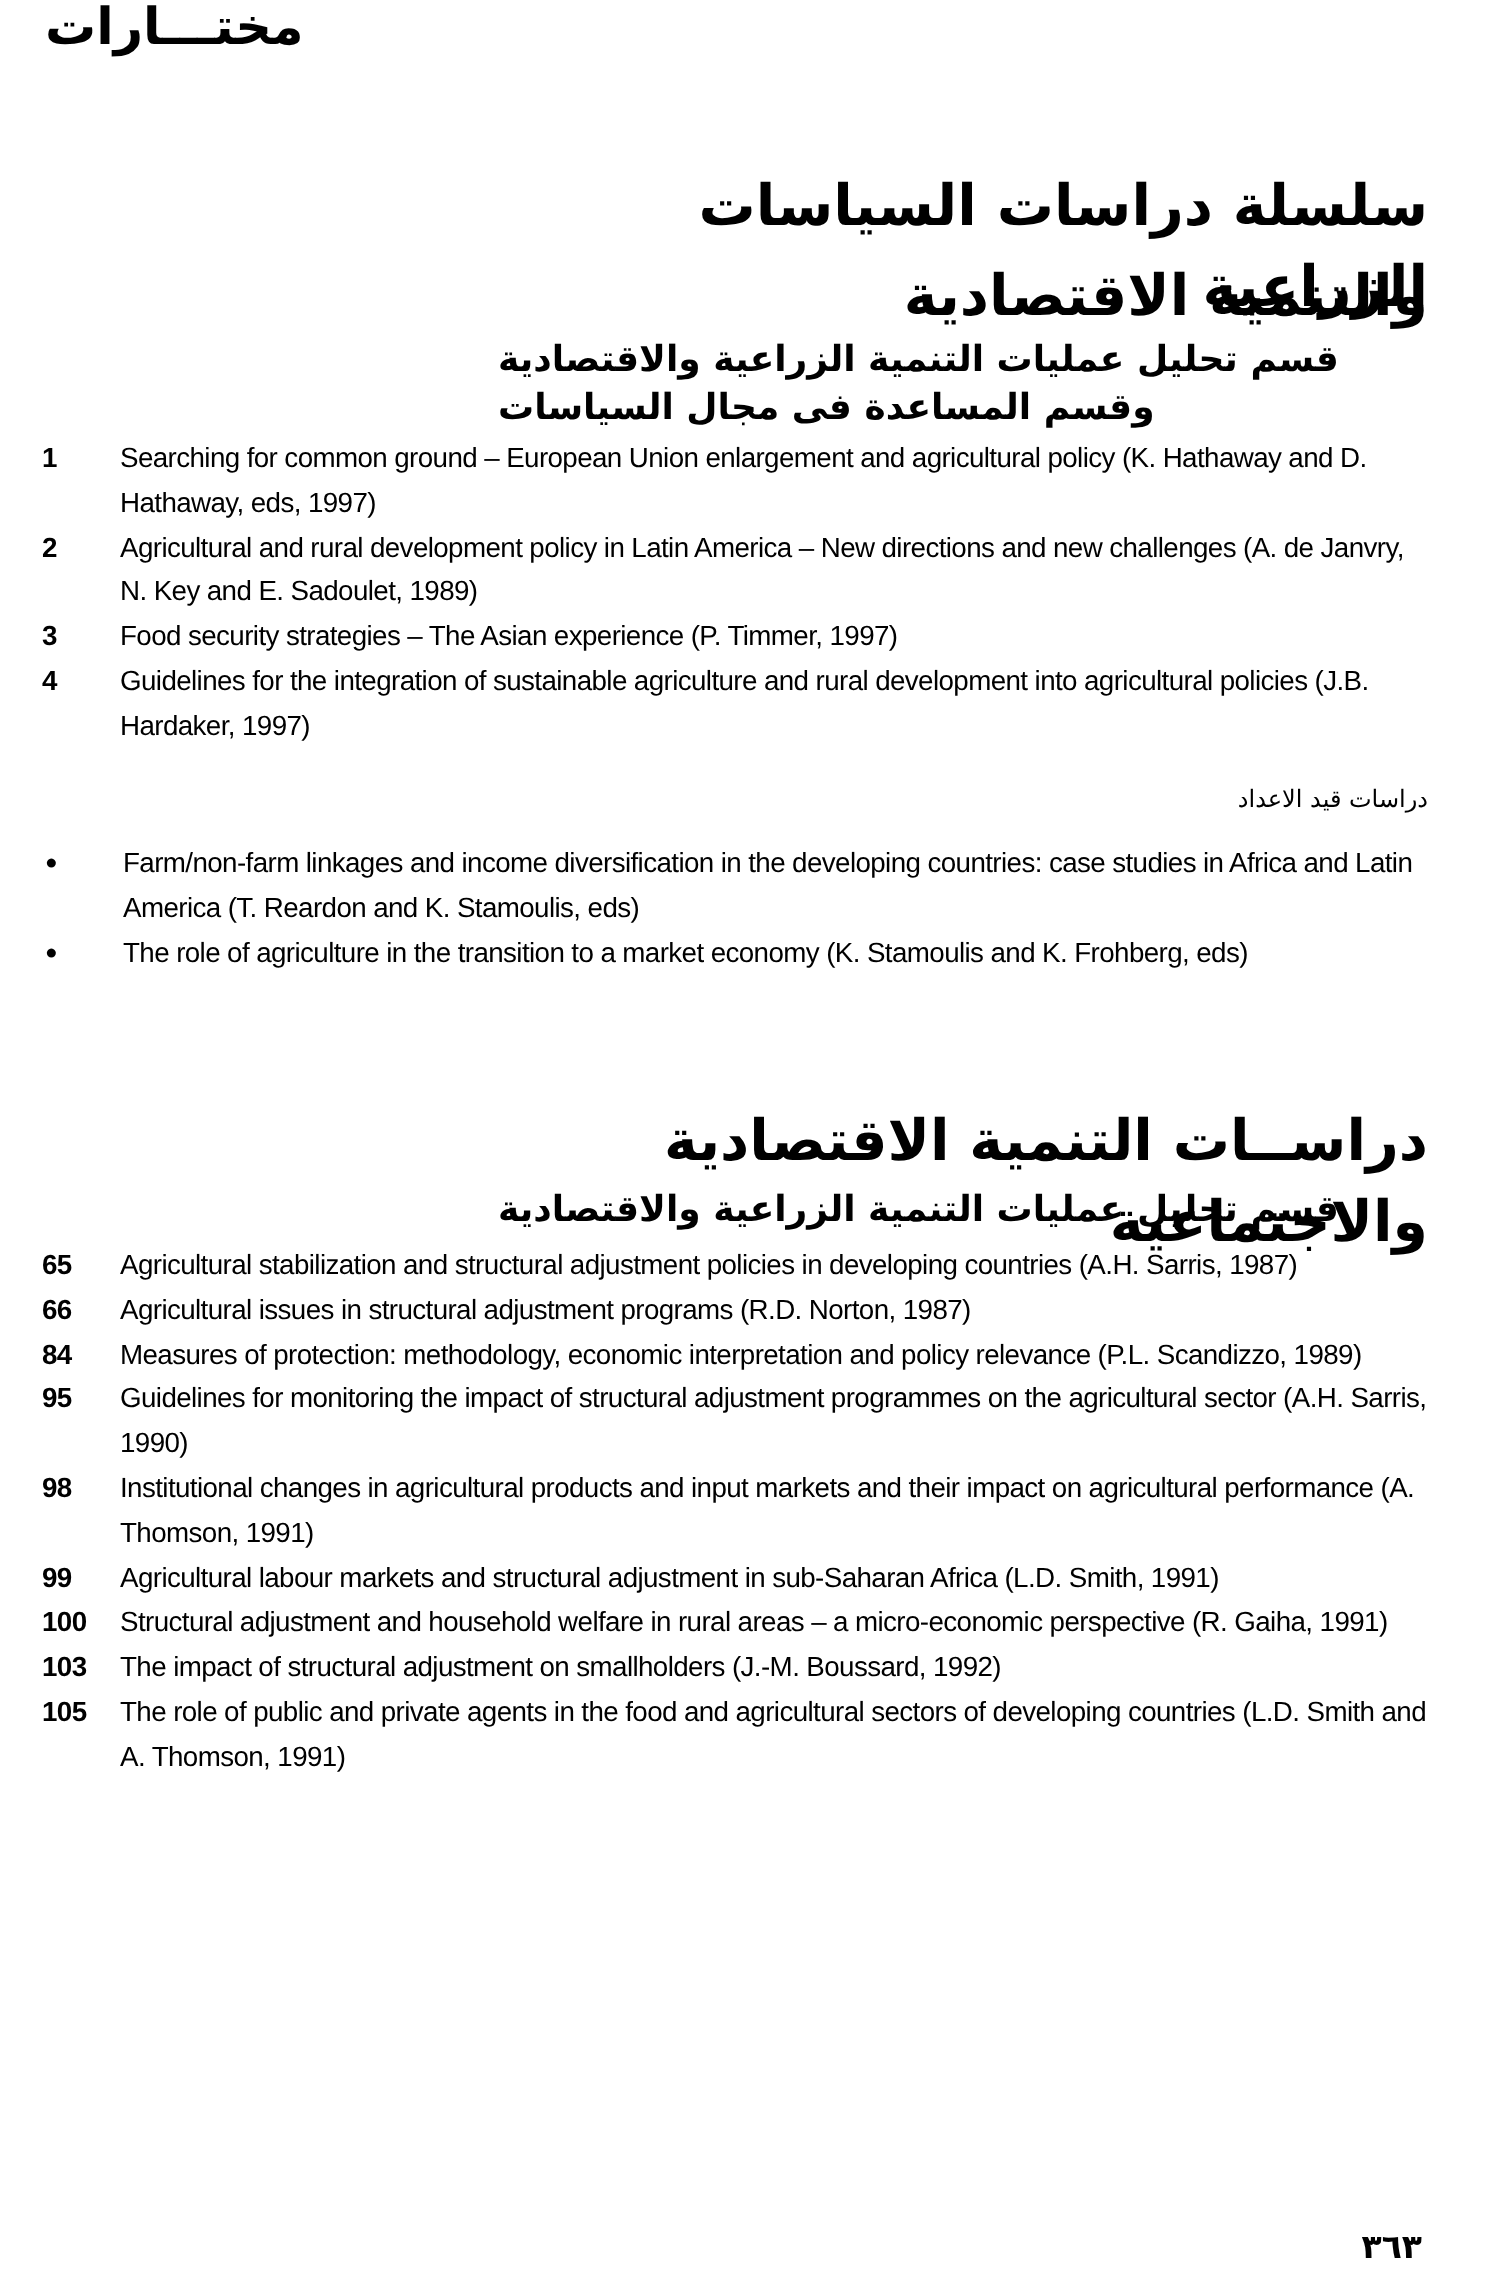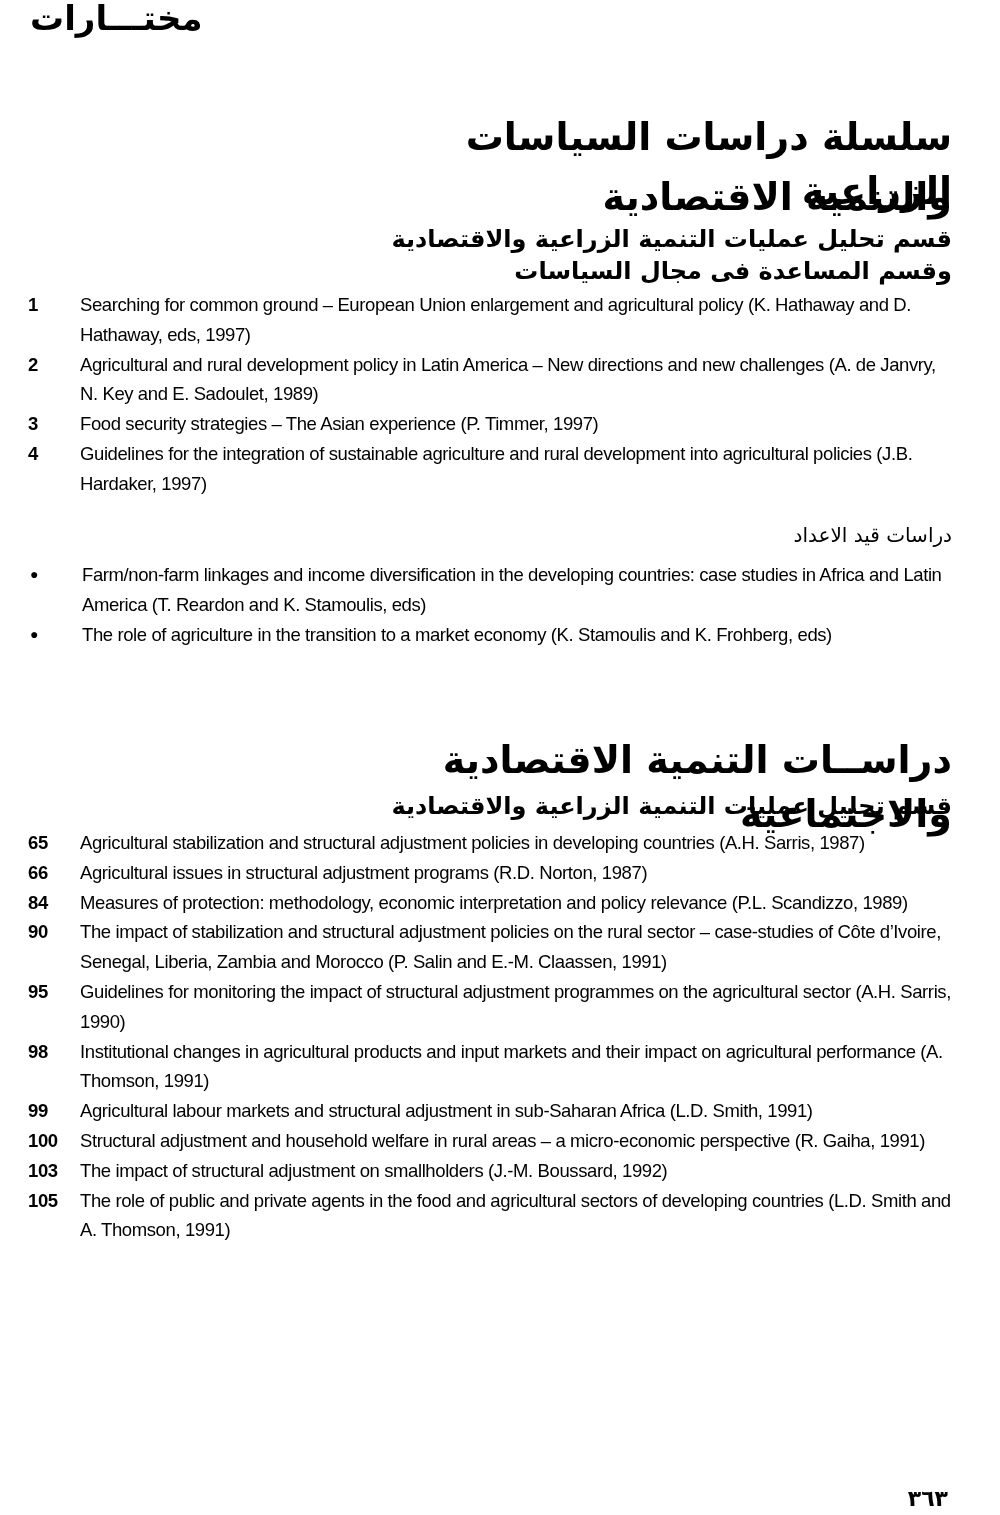--- a/index.html
+++ b/index.html
@@ -10,33 +10,33 @@
   .page-header {
     position: absolute; left: 30px; top: -2px; font-size: 34px; font-weight: bold;
     direction: rtl; letter-spacing: 1px;
   }
   .section-title {
     position: absolute; right: 48px; font-weight: bold; font-size: 38px;
     line-height: 54px; text-align: right; direction: rtl; width: 620px;
   }
   .section-sub {
     position: absolute; right: 48px; font-size: 24px; font-weight: bold;
-    line-height: 34px; text-align: right; direction: rtl; width: 620px;
+    line-height: 34px; text-align: left; direction: rtl; width: 620px;
   }
   .list {
     position: absolute; left: 28px; width: 930px;
     font-family: "Liberation Sans", sans-serif; font-size: 18.5px; line-height: 29.8px;
     letter-spacing: -0.4px;
   }
   .entry { display: flex; }
   .num { width: 52px; flex: 0 0 52px; font-weight: bold; }
   .bullet { width: 52px; flex: 0 0 52px; font-size: 14px; padding-left: 2px; }
   .txt { flex: 1; }
   .sub-label {
-    position: absolute; right: 48px; font-size: 20px; direction: rtl; text-align: right;
+    position: absolute; right: 48px; font-size: 16px; direction: rtl; text-align: right;
   }
   .page-number {
     position: absolute; right: 52px; top: 1486px; font-size: 22px; font-weight: bold;
     direction: rtl;
   }
 </style>
 </head>
 <body>
 
 <div class="page-header">مختـــارات</div>
@@ -88,24 +88,20 @@
   </div>
   <div class="entry">
     <span class="num">66</span>
     <span class="txt">Agricultural issues in structural adjustment programs (R.D. Norton, 1987)</span>
   </div>
   <div class="entry">
     <span class="num">84</span>
     <span class="txt">Measures of protection: methodology, economic interpretation and policy relevance (P.L. Scandizzo, 1989)</span>
   </div>
   <div class="entry">
-    <span class="num">90</span>
-    <span class="txt">The impact of stabilization and structural adjustment policies on the rural sector – case-studies of Côte d’Ivoire, Senegal, Liberia, Zambia and Morocco (P. Salin and E.-M. Claassen, 1991)</span>
-  </div>
-  <div class="entry">
     <span class="num">95</span>
     <span class="txt">Guidelines for monitoring the impact of structural adjustment programmes on the agricultural sector (A.H. Sarris, 1990)</span>
   </div>
   <div class="entry">
     <span class="num">98</span>
     <span class="txt">Institutional changes in agricultural products and input markets and their impact on agricultural performance (A. Thomson, 1991)</span>
   </div>
   <div class="entry">
     <span class="num">99</span>
     <span class="txt">Agricultural labour markets and structural adjustment in sub-Saharan Africa (L.D. Smith, 1991)</span>

